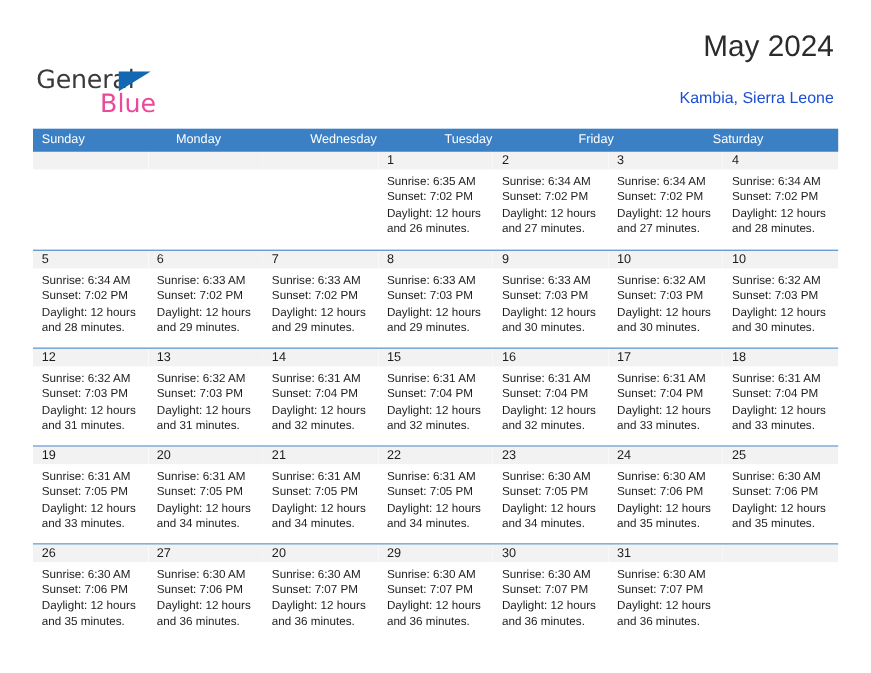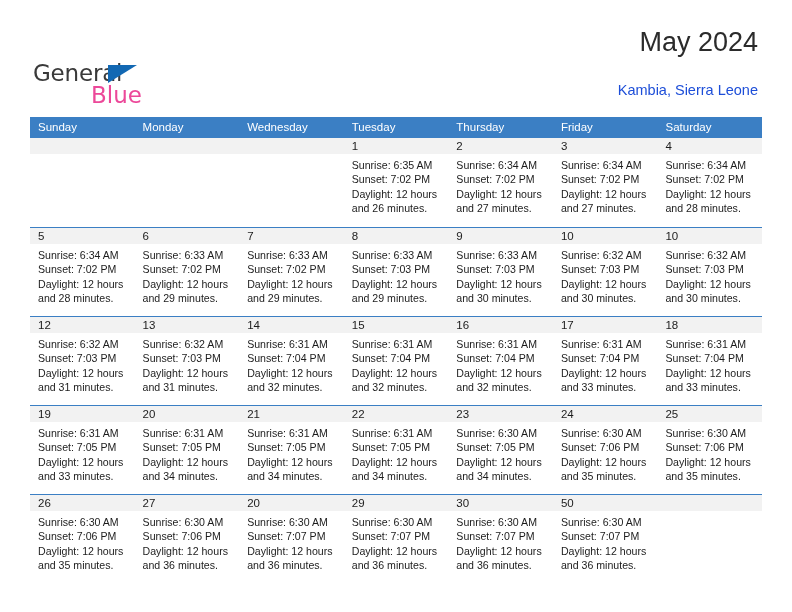--- a/index.html
+++ b/index.html
@@ -167,21 +167,20 @@
     </div>
 
   </div>
 
   <div class="calendar">
     <div class="weekhead">
         <div class="wh-cell">Sunday</div>
         <div class="wh-cell">Monday</div>
         <div class="wh-cell">Wednesday</div>
         <div class="wh-cell">Tuesday</div>
-        <div class="wh-cell">Thursday</div>
         <div class="wh-cell">Friday</div>
         <div class="wh-cell">Saturday</div>
       </div>
     <div id="weeks-container">
         <div class="week">
           <div class="day empty">
             <div class="day-num-band"></div>
           </div>
           <div class="day empty">
             <div class="day-num-band"></div>
@@ -461,21 +460,21 @@
           <div class="day">
             <div class="day-num-band">30</div>
             <div class="day-body">
               <div class="day-line">Sunrise: 6:30 AM</div>
               <div class="day-line">Sunset: 7:07 PM</div>
               <div class="day-line">Daylight: 12 hours</div>
               <div class="day-line">and 36 minutes.</div>
             </div>
           </div>
           <div class="day">
-            <div class="day-num-band">50</div>
+            <div class="day-num-band">31</div>
             <div class="day-body">
               <div class="day-line">Sunrise: 6:30 AM</div>
               <div class="day-line">Sunset: 7:07 PM</div>
               <div class="day-line">Daylight: 12 hours</div>
               <div class="day-line">and 36 minutes.</div>
             </div>
           </div>
           <div class="day empty">
             <div class="day-num-band"></div>
           </div>

